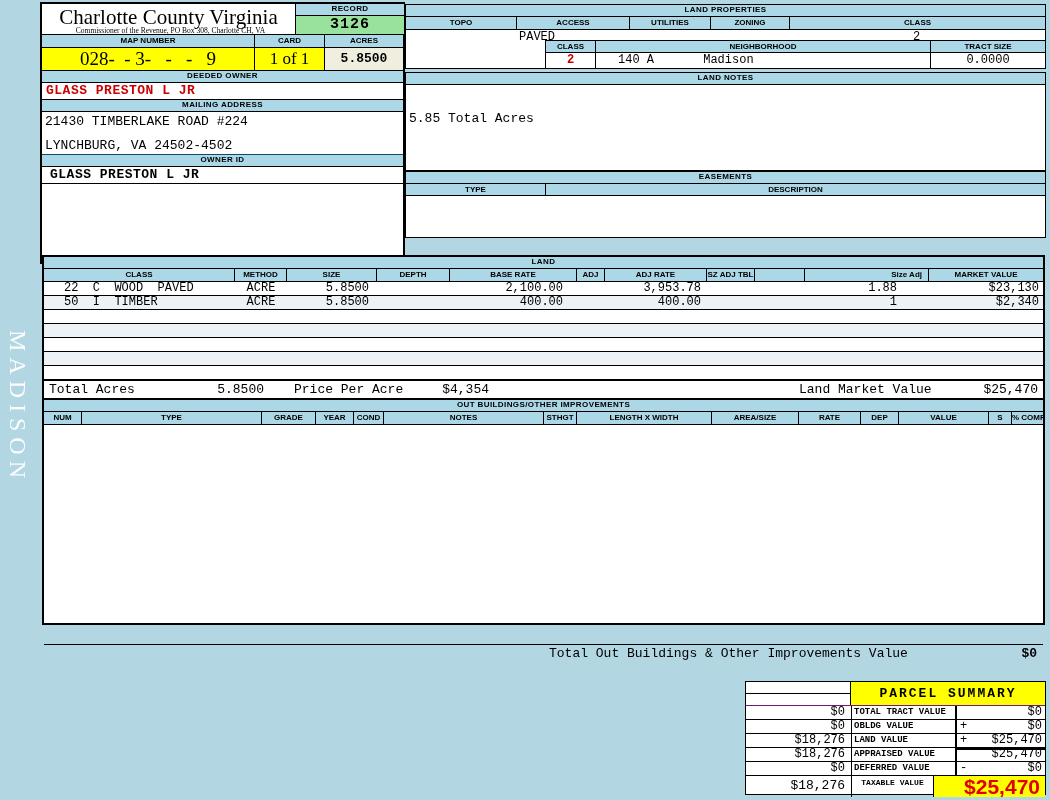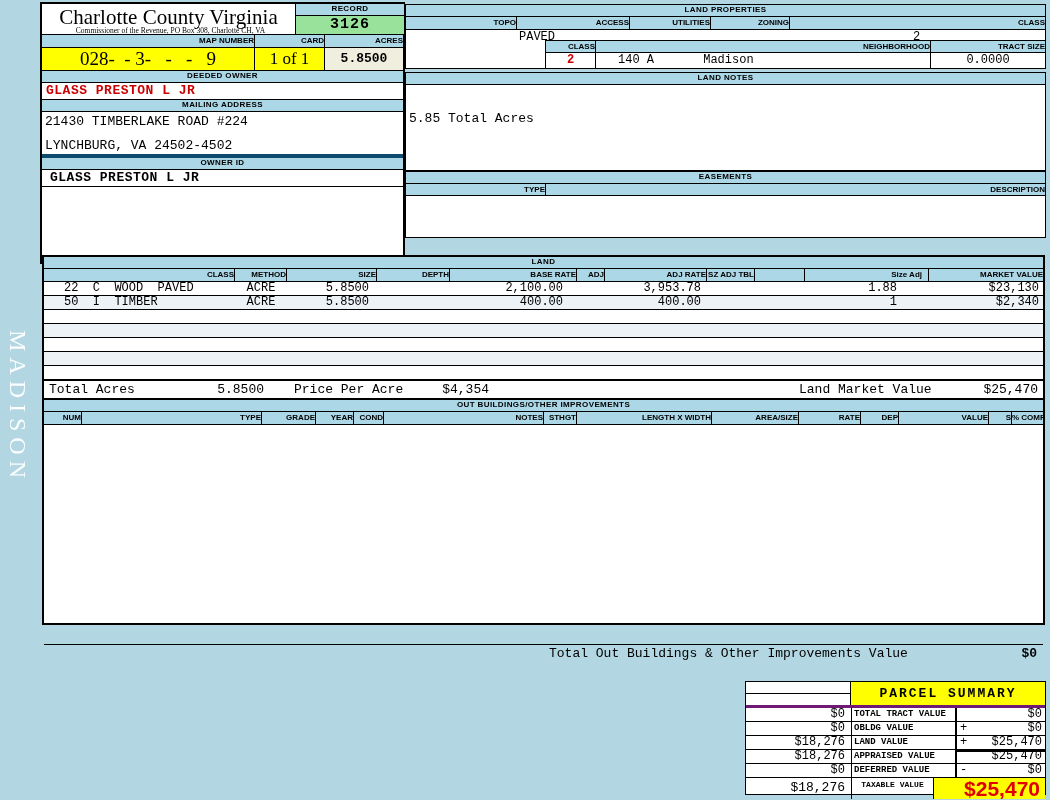--- a/index.html
+++ b/index.html
@@ -2,21 +2,21 @@
 <html><head>
 <meta charset="utf-8">
 <style>
   html,body{margin:0;padding:0;}
   .page{position:relative;width:1050px;height:800px;background:#b2d7e2;overflow:hidden;
         font-family:"Liberation Mono","DejaVu Sans Mono",monospace;color:#000;}
   .box{position:absolute;background:#fff;border:2px solid #000;box-sizing:border-box;}
   .strip{background:#acd7e6;border-bottom:1px solid #000;height:11px;line-height:11px;
          text-align:center;font:bold 8px "Liberation Sans","DejaVu Sans",sans-serif;letter-spacing:.4px;}
   .hdrcell{background:#acd7e6;border-right:1px solid #000;font:bold 8px "Liberation Sans","DejaVu Sans",sans-serif;
-           text-align:right;line-height:11px;overflow:hidden;white-space:nowrap;}
+           text-align:center;line-height:11px;overflow:hidden;white-space:nowrap;}
   .hdrrow{display:grid;height:12px;border-bottom:1px solid #000;}
   .hdrrow .hdrcell:last-child{border-right:none;}
   
   .vlabel{position:absolute;left:4px;top:330px;writing-mode:vertical-rl;
           font-family:"Liberation Serif","DejaVu Serif",serif;font-size:24px;letter-spacing:6px;
           color:rgba(255,255,255,.95);}
   
   .left-panel{left:40px;top:2px;width:365px;height:262px;}
   .lp-top{position:relative;height:30px;border-bottom:1px solid #000;}
   .county-title{position:absolute;left:0;top:1px;width:253px;text-align:center;
@@ -30,21 +30,21 @@
   .mapval{display:grid;grid-template-columns:213px 70px 1fr;height:22px;border-bottom:1px solid #000;}
   .mapval>div{border-right:1px solid #000;}
   .mapval>div:last-child{border-right:none;}
   .cell-yellow{background:#ffff00;}
   .cell-beige{background:#f0efdf;}
   .mapnum{font:19px "Liberation Serif","DejaVu Serif",serif;text-align:center;line-height:21px;white-space:pre;}
   .cardval{font:17px "Liberation Serif","DejaVu Serif",serif;text-align:center;line-height:21px;}
   .acresval{font-weight:bold;font-size:13px;text-align:center;line-height:21px;}
   .ownerval{height:16px;border-bottom:1px solid #000;font-weight:bold;font-size:13px;color:#cc0000;
             padding-left:4px;line-height:15px;letter-spacing:.5px;}
-  .addrbox{height:42px;border-bottom:4px solid #0c4a6e;position:relative;font-size:13px;}
+  .addrbox{height:42px;border-bottom:1px solid #0c4a6e;position:relative;font-size:13px;}
   .addr1{position:absolute;left:3px;top:2px;}
   .addr2{position:absolute;left:3px;top:26px;}
   .owneridval{height:16px;border-bottom:1px solid #000;font-weight:bold;font-size:13px;
               padding-left:8px;line-height:15px;letter-spacing:.5px;}
   
   .land-props{left:405px;top:4px;width:641px;height:65px;border-width:1px;}
   .lph{grid-template-columns:111px 113px 81px 79px 1fr;}
   .lp-vals{position:relative;height:13px;font-size:12px;}
   .lp-access{position:absolute;left:113px;top:0;}
   .lp-class{position:absolute;left:384px;top:0;width:253px;text-align:center;}
@@ -83,21 +83,21 @@
   .lt5{position:absolute;left:755px;} .lt6{position:absolute;right:5px;}
   
   .outb{left:42px;top:398px;width:1003px;height:227px;}
   .obgrid{grid-template-columns:38px 180px 54px 38px 30px 160px 33px 135px 87px 62px 38px 90px 23px 1fr;}
   .ob-body{height:219px;}
   .ob-total{position:relative;height:19px;border-top:1px solid #000;font-size:13px;line-height:18px;}
   .obt-label{position:absolute;left:505px;}
   .obt-value{position:absolute;right:6px;font-weight:bold;}
   
   .parcel{left:745px;top:681px;width:301px;height:114px;border-width:1px;}
-  .ps-hdr{display:grid;grid-template-columns:105px 1fr;height:23px;border-bottom:3px solid #701a75;}
+  .ps-hdr{display:grid;grid-template-columns:105px 1fr;height:23px;border-bottom:1px solid #701a75;}
   .ps-lefthdr{border-right:1px solid #000;}
   .ps-lefthdr .half{height:11px;border-bottom:1px solid #000;}
   .ps-title{background:#ffff00;text-align:center;font-weight:bold;font-size:13px;letter-spacing:2px;
             line-height:23px;}
   .ps-row{display:grid;grid-template-columns:105px 104px 21px 1fr;height:14px;border-bottom:1px solid #000;
           box-sizing:border-box;}
   .ps-left{text-align:right;padding-right:6px;font-size:12px;line-height:13px;}
   .ps-label{border-left:1px solid #000;font:bold 9px "Liberation Mono","DejaVu Sans Mono",monospace;
             line-height:13px;padding-left:2px;white-space:nowrap;overflow:hidden;}
   .ps-op{border-left:2px solid #000;font-size:12px;line-height:13px;padding-left:3px;}

